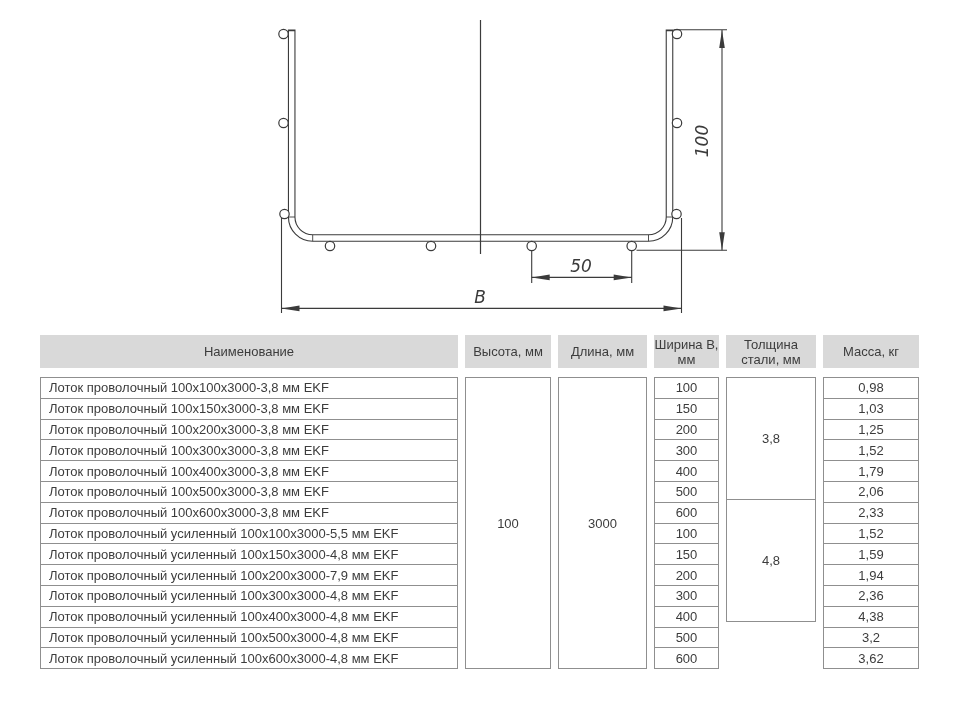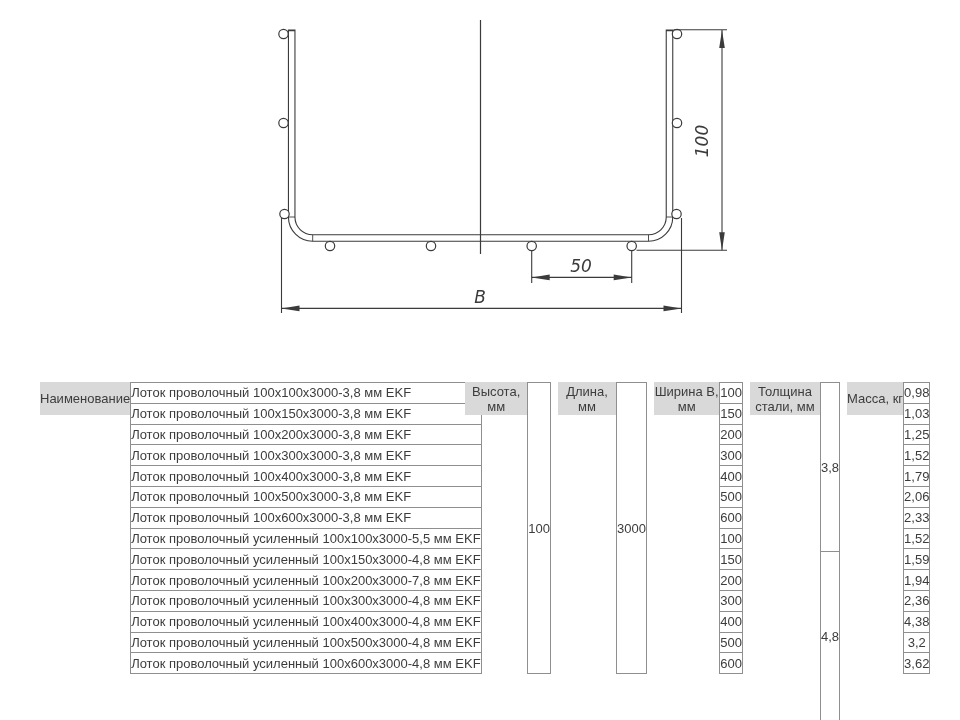--- a/index.html
+++ b/index.html
@@ -3,39 +3,39 @@
 <meta charset="utf-8">
 <style>
   html,body{margin:0;padding:0;background:#fff;}
   .page{
     position:relative;width:960px;height:720px;background:#fff;overflow:hidden;
     font-family:"Liberation Sans",sans-serif;color:#3c3c3c;
   }
   .diagram{position:absolute;left:0;top:0;}
   
   .tbl{position:absolute;left:40px;top:335px;display:flex;gap:7px;}
-  .col{display:flex;flex-direction:row;margin-top:47px;}
+  .col{display:flex;flex-direction:column;}
   .hdr{
     height:33px;background:#d9d9d9;display:flex;align-items:center;justify-content:center;
     text-align:center;font-size:13px;line-height:15px;color:#3c3c3c;margin-bottom:9px;
   }
   .body{display:flex;flex-direction:column;}
   .cell{
     box-sizing:border-box;height:21.8px;margin-top:-1px;border:1px solid #8f8f8f;
     display:flex;align-items:center;justify-content:center;
     font-size:13px;color:#3c3c3c;background:#fff;white-space:nowrap;
   }
   .body .cell:first-child{margin-top:0;}
-  .cell-name{justify-content:flex-start;padding-left:0;}
+  .cell-name{justify-content:flex-start;padding-left:8px;}
   .cell-tall{height:292.2px;}
-  .cell-tgroup{height:170px;}
+  .cell-tgroup{height:123px;}
   .w-name{width:418px;}
   .w-h{width:86px;}
   .w-len{width:89px;}
-  .w-wid{width:89px;}
+  .w-wid{width:65px;}
   .w-thk{width:90px;}
   .w-mass{width:96px;}
   .dimtext{font-family:"DejaVu Sans",sans-serif;font-style:italic;}
 </style>
 </head>
 <body>
 
 <div class="page">
 
   <svg class="diagram" width="960" height="330" viewBox="0 0 960 330">
@@ -106,21 +106,21 @@
       <div class="body">
           <div class="cell cell-name">Лоток проволочный 100х100х3000-3,8 мм EKF</div>
           <div class="cell cell-name">Лоток проволочный 100х150х3000-3,8 мм EKF</div>
           <div class="cell cell-name">Лоток проволочный 100х200х3000-3,8 мм EKF</div>
           <div class="cell cell-name">Лоток проволочный 100х300х3000-3,8 мм EKF</div>
           <div class="cell cell-name">Лоток проволочный 100х400х3000-3,8 мм EKF</div>
           <div class="cell cell-name">Лоток проволочный 100х500х3000-3,8 мм EKF</div>
           <div class="cell cell-name">Лоток проволочный 100х600х3000-3,8 мм EKF</div>
           <div class="cell cell-name">Лоток проволочный усиленный 100х100х3000-5,5 мм EKF</div>
           <div class="cell cell-name">Лоток проволочный усиленный 100х150х3000-4,8 мм EKF</div>
-          <div class="cell cell-name">Лоток проволочный усиленный 100х200х3000-7,8 мм EKF</div>
+          <div class="cell cell-name">Лоток проволочный усиленный 100х200х3000-7,9 мм EKF</div>
           <div class="cell cell-name">Лоток проволочный усиленный 100х300х3000-4,8 мм EKF</div>
           <div class="cell cell-name">Лоток проволочный усиленный 100х400х3000-4,8 мм EKF</div>
           <div class="cell cell-name">Лоток проволочный усиленный 100х500х3000-4,8 мм EKF</div>
           <div class="cell cell-name">Лоток проволочный усиленный 100х600х3000-4,8 мм EKF</div>
         </div>
     </div>
 
     <div class="col w-h">
       <div class="hdr">Высота, мм</div>
       <div class="body">

